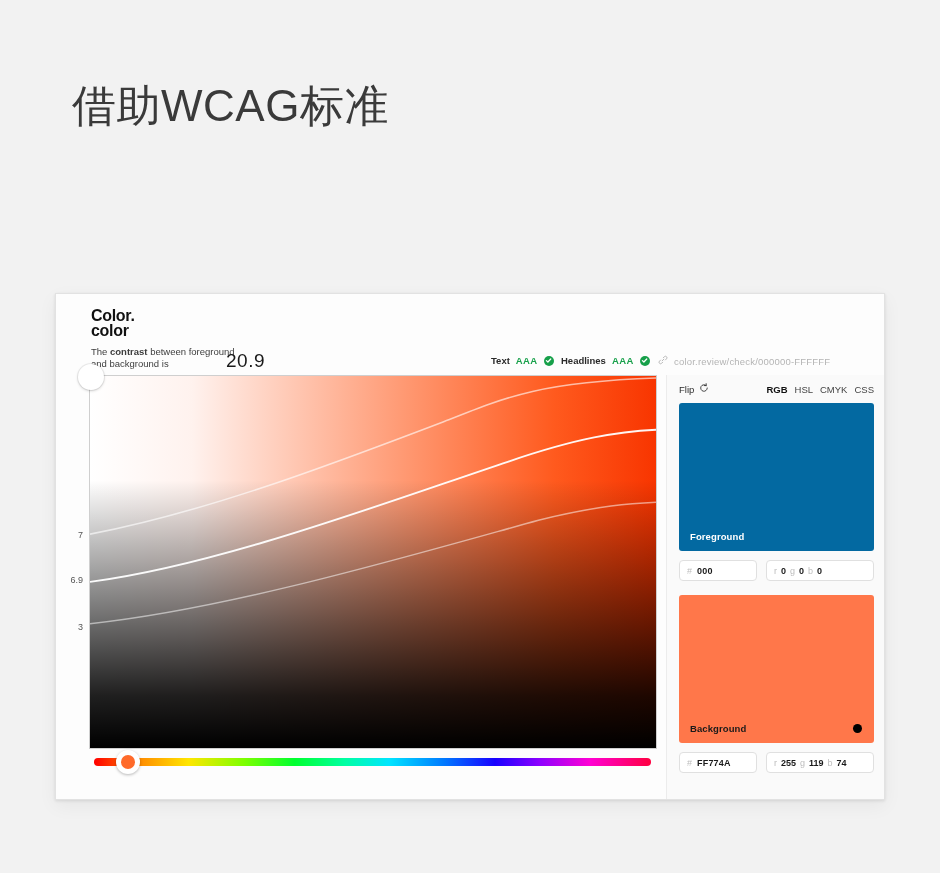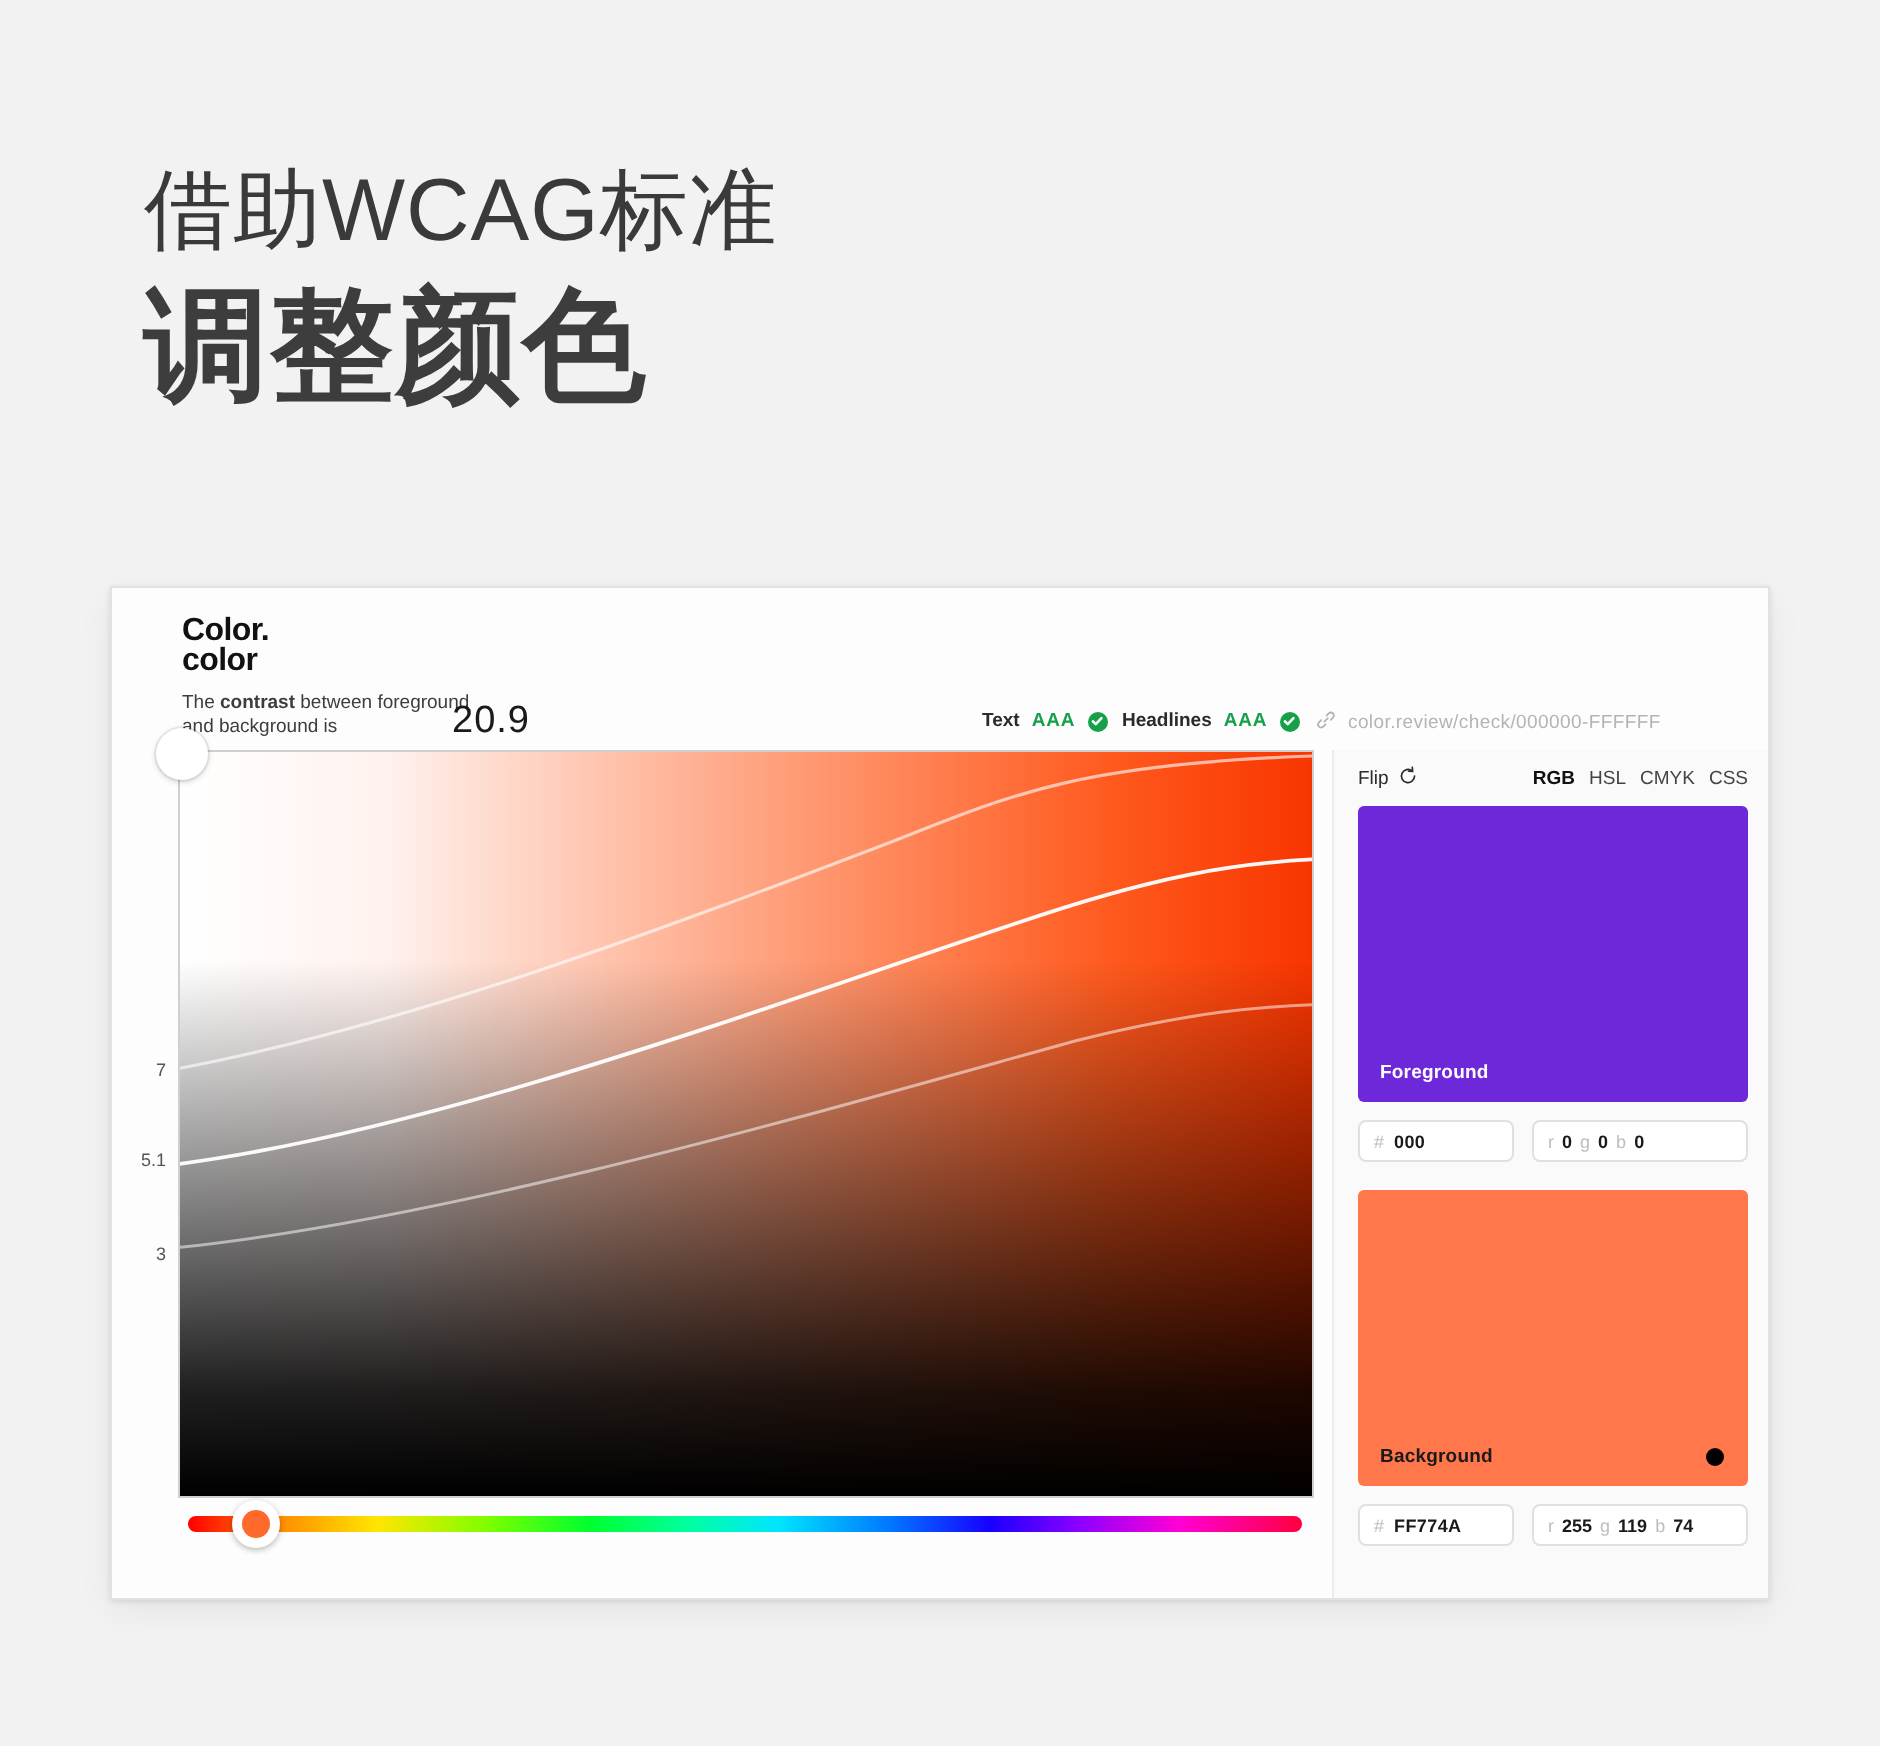--- a/index.html
+++ b/index.html
@@ -245,21 +245,21 @@
     color: #444;
   }
   .mode-tab.active { font-weight: 700; color: #111; }
 
   .swatch {
     position: relative;
     height: 148px;
     border-radius: 3px;
     overflow: hidden;
   }
-  .swatch-fg { background: #6d28d9; text-align: center; }
+  .swatch-fg { background: #0369a1; text-align: center; }
   .swatch-bg { background: #ff774a; }
   .swatch-label {
     position: absolute;
     left: 11px;
     bottom: 9px;
     font-size: 9.5px;
     font-weight: 700;
     letter-spacing: 0.1px;
   }
   .swatch-fg .swatch-label { color: #ffffff; }
@@ -294,21 +294,20 @@
   .field-rgb { flex: 1; justify-content: flex-start; gap: 4px; }
   .fk { color: #bdbdbd; font-weight: 400; }
   .fv { color: #1a1a1a; font-weight: 700; }
   .field-hex .fv { margin-left: 0; letter-spacing: 0.2px; }
 </style>
 </head>
 <body>
 
 <div class="headline-block">
   <div class="headline-light">借助WCAG标准</div>
-  <div class="headline-bold">调整颜色</div>
 </div>
 
 <div class="app-card">
 
   <div class="topbar">
 
     <div class="brand">
       <span>Color.</span>
       <span class="l2">color</span>
     </div>
@@ -346,21 +345,21 @@
           <path d="M7.4 3.9 L8.9 2.4 A2.1 2.1 0 0 1 11.9 5.4 L10.4 6.9"></path>
           <path d="M6.6 10.1 L5.1 11.6 A2.1 2.1 0 0 1 2.1 8.6 L3.6 7.1"></path>
         </svg>
       </span>
       <span>color.review/check/000000-FFFFFF</span>
     </div>
   </div>
 
   <div class="axis-labels">
     <div class="axis-tick" style="top:41.5%">7</div>
-    <div class="axis-tick" style="top:53.5%">5.1</div>
+    <div class="axis-tick" style="top:53.5%">6.9</div>
     <div class="axis-tick" style="top:66%">3</div>
   </div>
 
   <div class="canvas-wrap">
     <div class="gradient-canvas">
       <svg viewBox="0 0 568 374" preserveAspectRatio="none">
         <path d="M0 159 C 120 136, 250 86, 360 44 C 420 20, 455 6, 568 2" fill="none" stroke="rgba(255,255,255,0.62)" stroke-width="1.6"></path>
         <path d="M0 207 C 130 190, 300 126, 420 86 C 490 62, 530 56, 568 54" fill="none" stroke="rgba(255,255,255,0.95)" stroke-width="1.9"></path>
         <path d="M0 249 C 140 234, 320 181, 450 145 C 510 130, 545 128, 568 127" fill="none" stroke="rgba(255,255,255,0.52)" stroke-width="1.5"></path>
       </svg>

